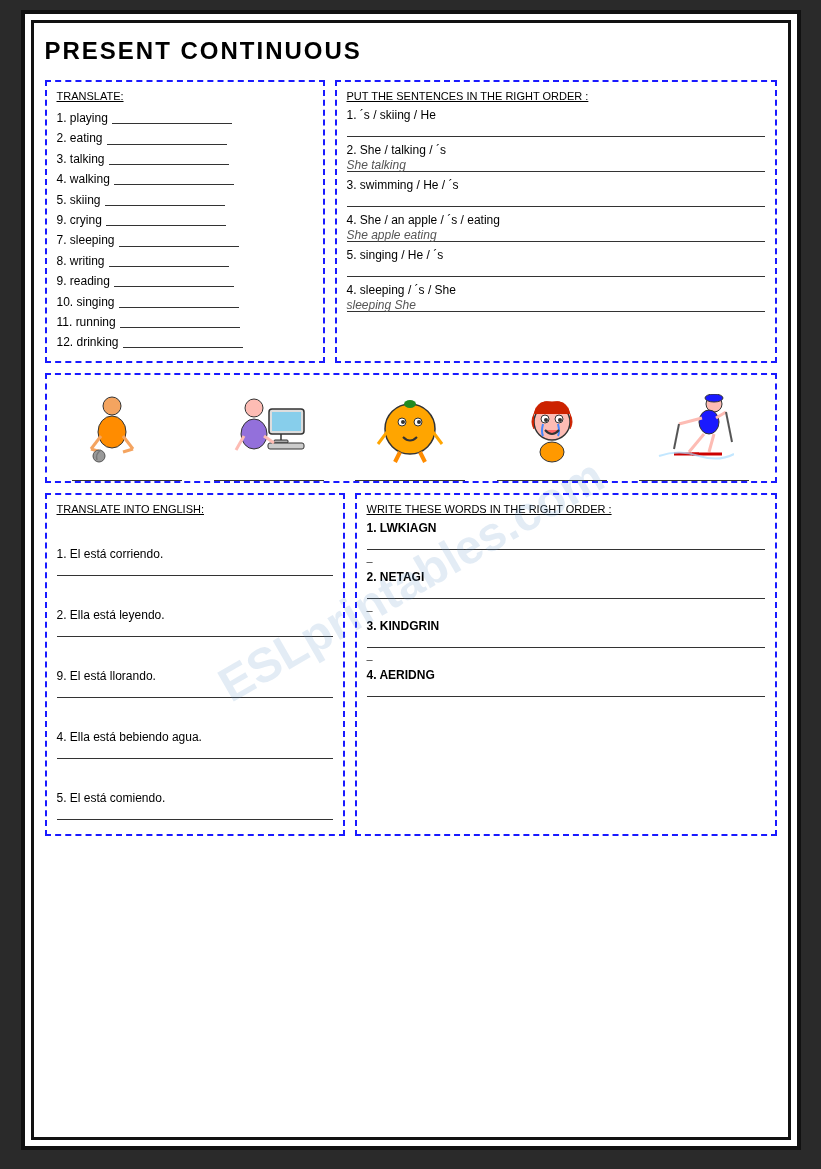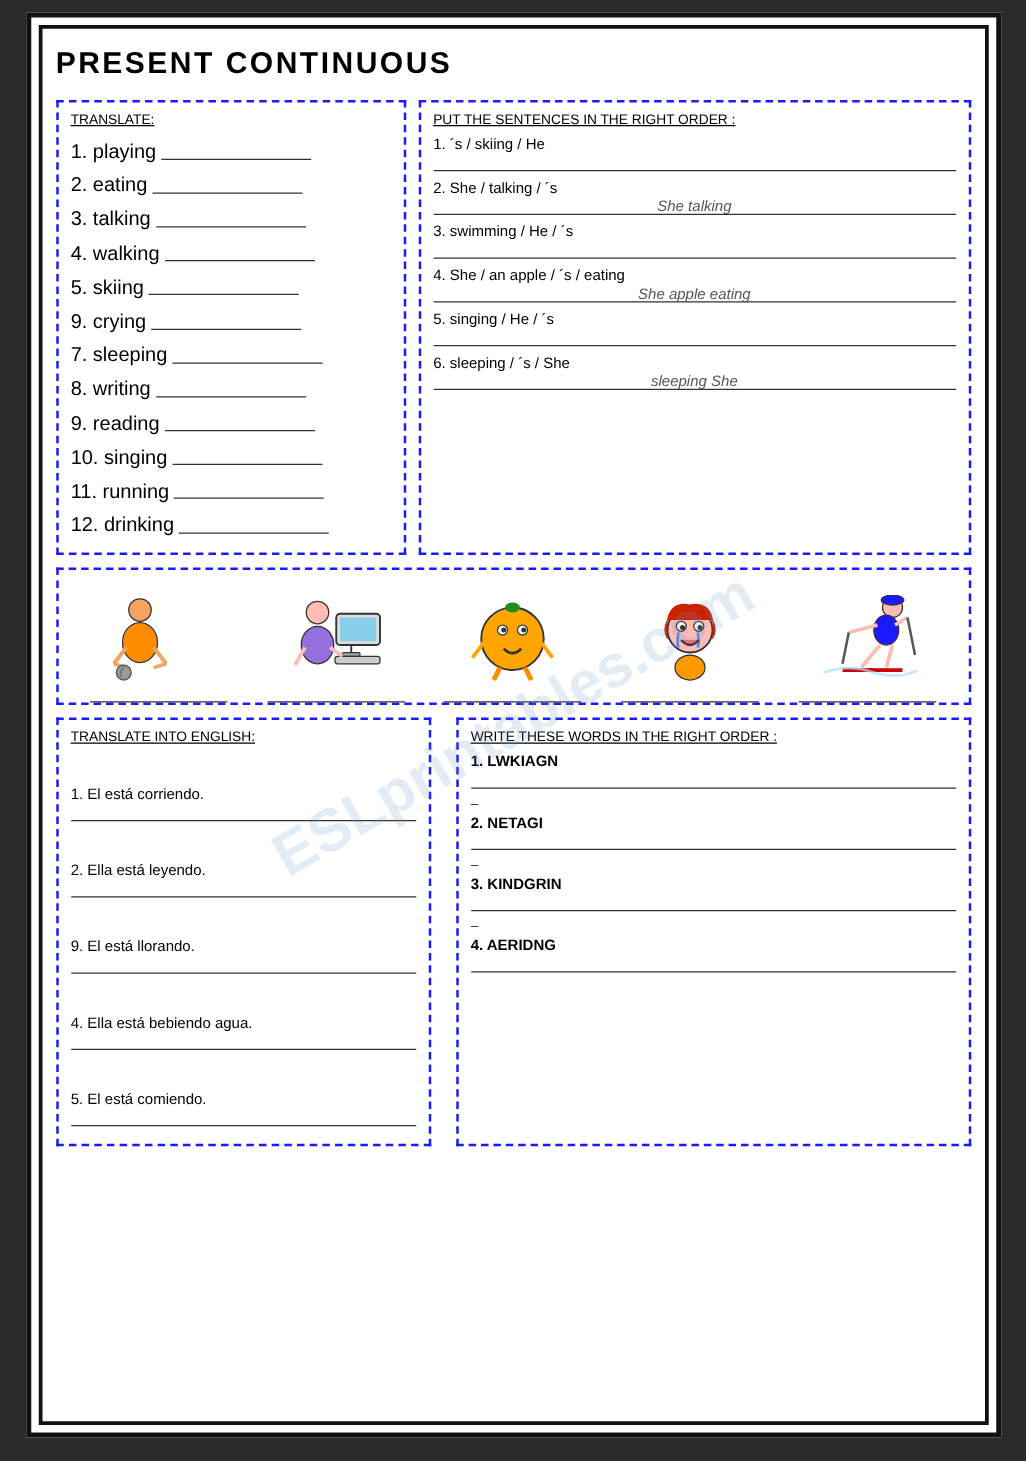--- a/index.html
+++ b/index.html
@@ -57,21 +57,21 @@
     }
     .section-title {
       font-size: 11px;
       font-weight: normal;
       text-decoration: underline;
       margin-bottom: 6px;
       font-family: Arial, sans-serif;
     }
     .translate-list {
       list-style: none;
-      font-size: 16px;
+      font-size: 12px;
       line-height: 1.7;
     }
     .translate-list li {
       display: flex;
       align-items: center;
       gap: 4px;
     }
     .translate-list li .underline-field {
       border-bottom: 1px solid #333;
       display: inline-block;
@@ -94,21 +94,20 @@
       border-bottom: 1px solid #333;
       display: block;
       width: 100%;
       height: 14px;
       margin: 1px 0 6px 0;
     }
     .answer-line-filled {
       font-size: 12px;
       font-style: italic;
       color: #555;
-      text-align: center;
     }
     
     .images-row {
       display: flex;
       justify-content: space-around;
       align-items: flex-end;
       padding: 8px 10px 0 10px;
       border: 2px dashed #1a1aff;
       margin-bottom: 10px;
       height: 110px;
@@ -122,21 +121,21 @@
     }
     .image-line {
       border-bottom: 1px solid #333;
       width: 110px;
       height: 12px;
       margin-top: 2px;
     }
     
     .bottom-section {
       display: flex;
-      gap: 20px;
+      gap: 10px;
     }
     .bottom-left {
       width: 300px;
       flex-shrink: 0;
     }
     .bottom-right {
       flex: 1;
     }
     .translate-english-list {
       list-style: none;
@@ -278,21 +277,21 @@
         </li>
         <li>
           <span class="prompt">4. She / an apple / ´s / eating</span>
           <span class="answer-line answer-line-filled">She apple eating</span>
         </li>
         <li>
           <span class="prompt">5. singing / He / ´s</span>
           <span class="answer-line"></span>
         </li>
         <li>
-          <span class="prompt">6. sleeping / ´s / She</span>
+          <span class="prompt">4. sleeping / ´s / She</span>
           <span class="answer-line answer-line-filled">sleeping She</span>
         </li>
       </ul>
     </div>
   </div>
 
   <div class="images-row box-dashed">
     <div class="image-item">
       <div class="svg-wrap">
         <svg width="80" height="70" viewBox="0 0 80 70">

